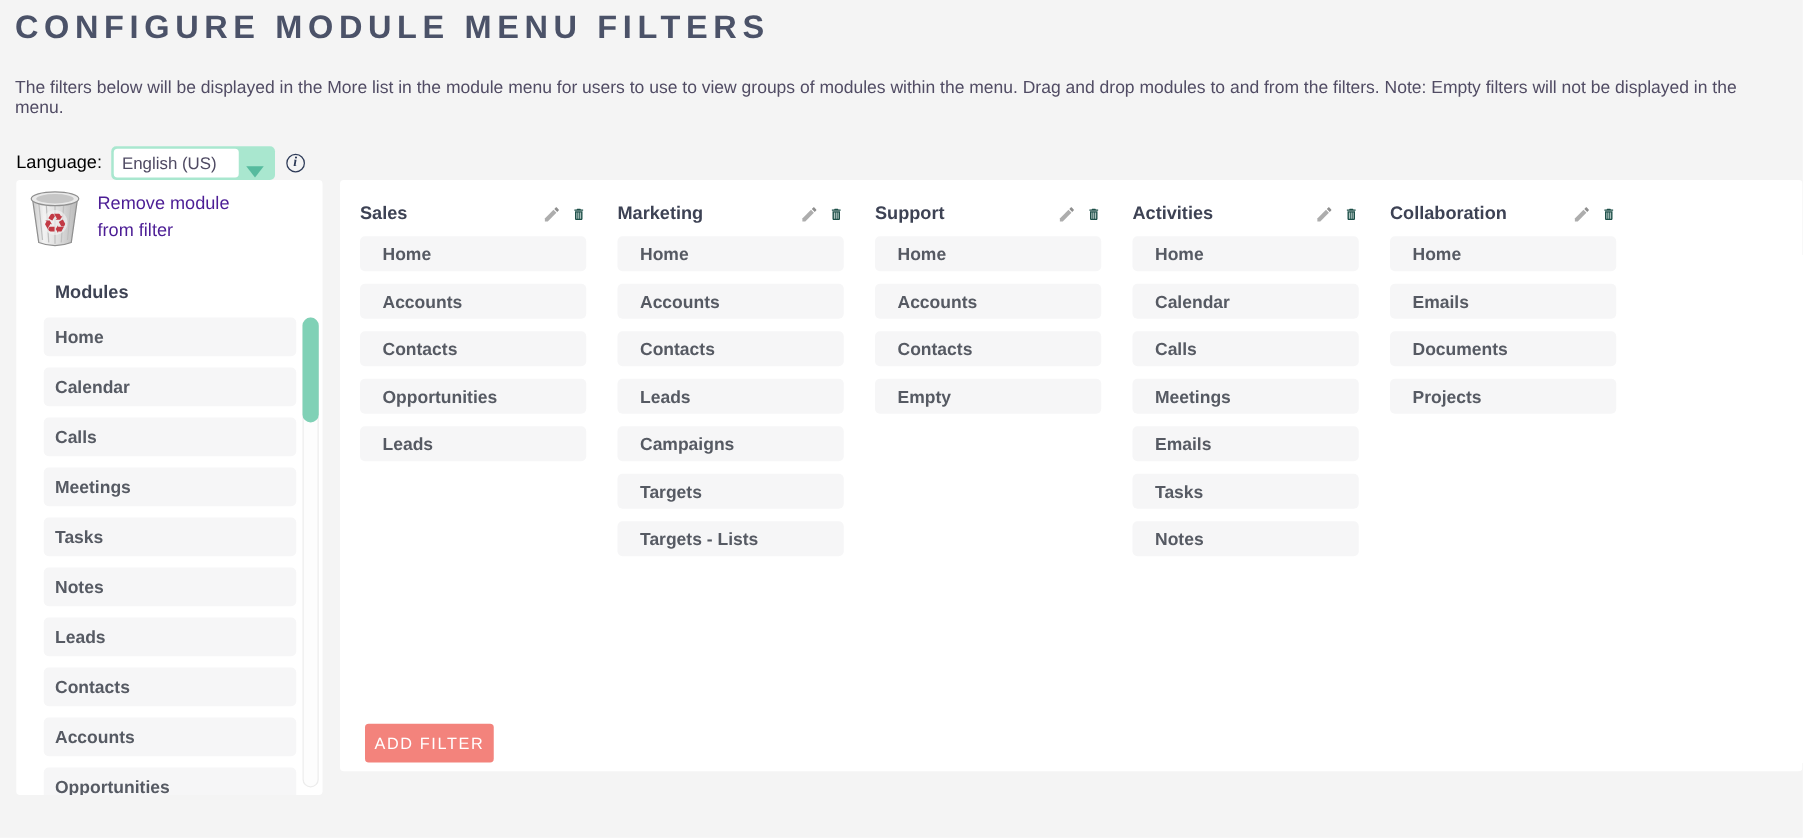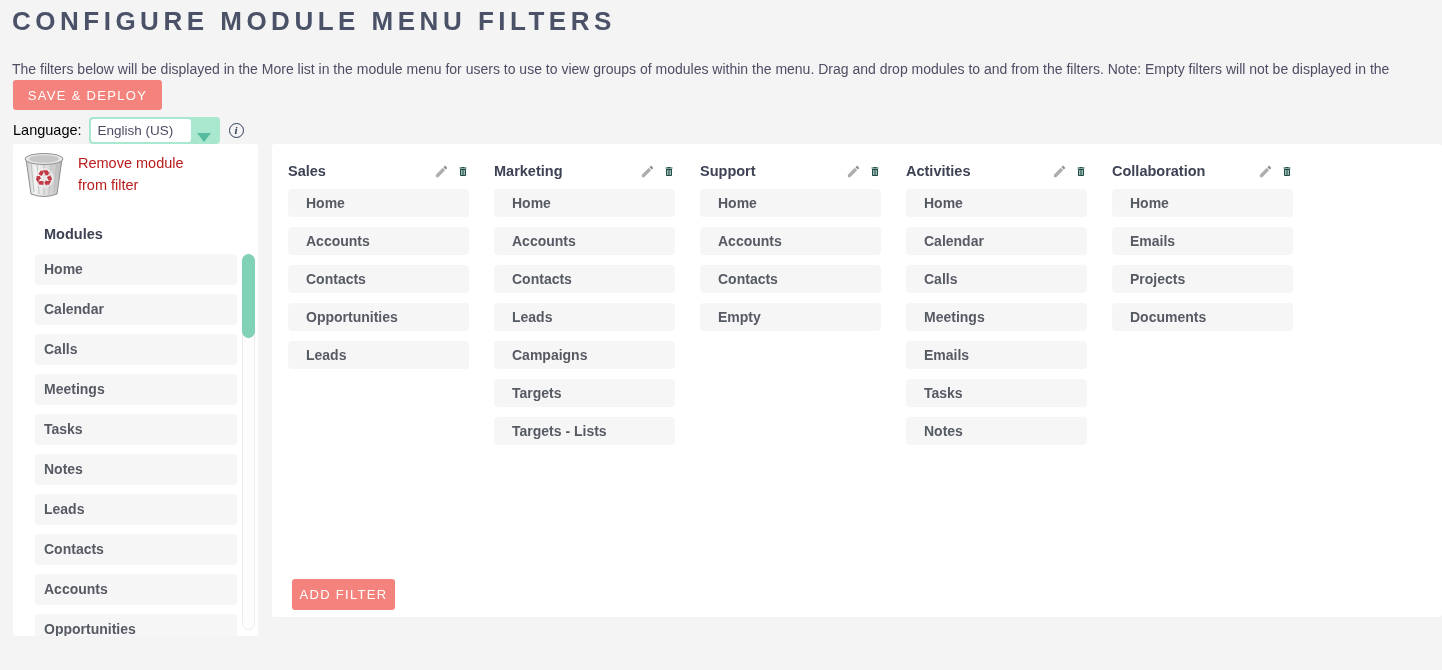--- a/index.html
+++ b/index.html
@@ -68,21 +68,21 @@
   .left-panel {
     position: absolute; left: 13px; top: 144px;
     width: 245px; height: 492px;
     background: #fff; border-radius: 3px;
     overflow: hidden;
   }
   .remove-zone { position: absolute; left: 8px; top: 5px; width: 230px; height: 58px; }
   .trash-art { position: absolute; left: 0; top: 1px; }
   .remove-hint {
     position: absolute; left: 57px; top: 3px;
-    font-size: 14.5px; color: #b91c1c; line-height: 22px;
+    font-size: 14.5px; color: #4c1d95; line-height: 22px;
   }
   .modules-heading {
     position: absolute; left: 31px; top: 82px;
     font-size: 14.5px; font-weight: 700; color: #3e4354;
   }
   .modules-list { position: absolute; left: 22px; top: 110px; width: 202px; }
   .module-item {
     width: 202px; height: 31px; margin-bottom: 9px;
     background: #f6f6f7; border-radius: 4px;
     font-size: 14px; font-weight: 700; color: #565a63;
@@ -132,21 +132,20 @@
   .add-filter-btn { position: absolute; left: 20px; top: 435px; width: 103px; height: 31px; }
 </style>
 </head>
 <body>
 
 <div class="page">
 
   <h1 class="page-title">CONFIGURE MODULE MENU FILTERS</h1>
   <p class="page-desc">The filters below will be displayed in the More list in the module menu for users to use to view groups of modules within the menu. Drag and drop modules to and from the filters. Note: Empty filters will not be displayed in the menu.</p>
 
-  <button class="btn save-btn">SAVE &amp; DEPLOY</button>
 
   <div class="language-row">
     <span class="language-label">Language:</span>
     <div class="select">
       <span class="select-value">English (US)</span>
       <span class="select-arrow">
           <i></i>
         </span>
     </div>
     <div class="info-badge">i</div>
@@ -308,21 +307,21 @@
       <span class="icon-btn">
         <svg width="12" height="13" viewBox="0 0 24 24">
           <path d="M6 19c0 1.1.9 2 2 2h8c1.1 0 2-.9 2-2V7H6v12zM19 4h-3.5l-1-1h-5l-1 1H5v2h14V4z" fill="#1d4f48"></path>
           <path d="M9 9v10 M12 9v10 M15 9v10" stroke="#e8f2ef" stroke-width="1.3"></path>
         </svg>
       </span>
     </div>
     <div>
             <div class="filter-item"><span>Home</span></div>
             <div class="filter-item"><span>Emails</span></div>
+            <div class="filter-item"><span>Documents</span></div>
             <div class="filter-item"><span>Projects</span></div>
-            <div class="filter-item"><span>Documents</span></div>
           </div>
   </div>
       </div>
     <button class="btn add-filter-btn">ADD FILTER</button>
   </main>
 
 </div>
 
 </body></html>

